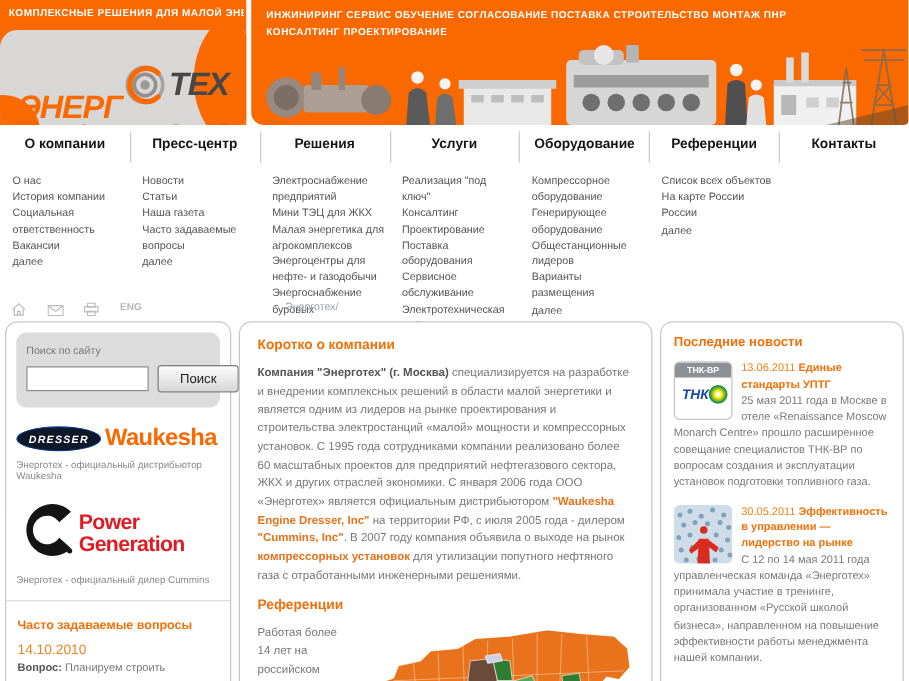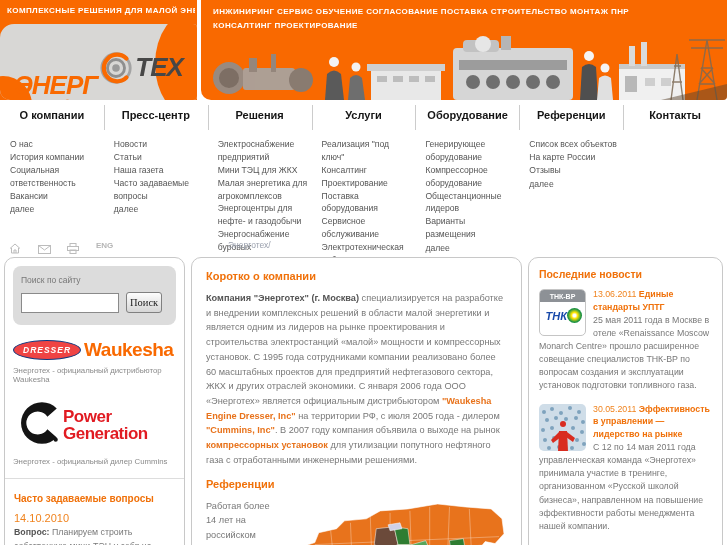--- a/index.html
+++ b/index.html
@@ -51,24 +51,24 @@
   .content { display:flex; gap:6px; padding:3px 4px 0 4px; align-items:flex-start; }
   .panel { background:#fff; border:1px solid #c8c8c8; border-radius:10px; height:700px; }
   .left-panel { width:181px; flex:none; }
   .main-panel { flex:1; padding:12px 14px; }
   .right-panel { width:195px; flex:none; padding:10px 10px; }
   
   .search-box { margin:8px; background:#dcdcdc; border-radius:8px; padding:9px 8px 12px; }
   .search-label { font-size:8.5px; color:#777; margin-bottom:7px; }
   .search-row { display:flex; gap:7px; align-items:center; }
   .search-input { width:98px; height:20px; border:1px solid #8a8a8a; font-size:10px; padding:0 3px; }
-  .btn { font-family:Liberation Serif, serif; font-size:10.5px; color:#222; padding:4px 3px; background:linear-gradient(#fdfdfd,#d6d6d6); border:1px solid #808080; border-radius:3px; cursor:pointer; }
+  .btn { font-family:Liberation Sans, sans-serif; font-size:10.5px; color:#222; padding:4px 17px; background:linear-gradient(#fdfdfd,#d6d6d6); border:1px solid #808080; border-radius:3px; cursor:pointer; }
   .partner { margin:14px 8px 0; cursor:pointer; }
   .wk { display:flex; align-items:center; }
-  .dresser { background:#ef4444; color:#fff; font-style:italic; font-weight:bold; font-size:8.5px; letter-spacing:1px; padding:4px 9px; border-radius:50%; border:1.5px solid #0c3a82; }
+  .dresser { background:#0f172a; color:#fff; font-style:italic; font-weight:bold; font-size:8.5px; letter-spacing:1px; padding:4px 9px; border-radius:50%; border:1.5px solid #0c3a82; }
   .wk-name { color:#F96900; font-weight:bold; font-size:19px; margin-left:3px; letter-spacing:-0.5px; }
   .partner-caption { font-size:7.8px; color:#8a8a8a; margin:5px 8px 0; }
   .cm { display:flex; align-items:center; margin-top:8px; }
   .pg { color:#e11b22; font-weight:bold; font-size:17px; line-height:1.02; letter-spacing:-0.5px; }
   .faq { border-top:1px solid #ddd; margin:12px 0 0; padding:9px 9px 8px; }
   .h-orange { color:#F0710A; font-size:10px; font-weight:bold; }
   .faq-date { color:#F0831E; font-size:11px; margin:6px 0 2px; }
   .body-text { font-size:8.8px; color:#787878; line-height:1.55; }
   .b-dark { color:#555; font-weight:bold; }
   
@@ -236,32 +236,32 @@
           <li><a href="#">Консалтинг</a></li>
           <li><a href="#">Проектирование</a></li>
           <li><a href="#">Поставка оборудования</a></li>
           <li><a href="#">Сервисное обслуживание</a></li>
           <li><a href="#">Электротехническая лаборатория</a></li>
         </ul>
       <a href="#" class="more">далее</a>
     </div>
     <div class="subcol">
       <ul>
+          <li><a href="#">Компрессорное оборудование</a></li>
           <li><a href="#">Генерирующее оборудование</a></li>
-          <li><a href="#">Компрессорное оборудование</a></li>
           <li><a href="#">Общестанционные лидеров</a></li>
           <li><a href="#">Варианты размещения</a></li>
         </ul>
       <a href="#" class="more">далее</a>
     </div>
     <div class="subcol">
       <ul>
           <li><a href="#">Список всех объектов</a></li>
           <li><a href="#">На карте России</a></li>
-          <li><a href="#">Отзывы</a></li>
+          <li><a href="#">России</a></li>
         </ul>
       <a href="#" class="more">далее</a>
     </div>
     <div class="subcol"></div>
   </div>
 
   <div class="utilrow">
     <span class="uicon">
       <svg viewBox="0 0 12 11" width="12" height="11">
           <path d="M1,5.5 L6,1 L11,5.5 M2.5,5 L2.5,10 L9.5,10 L9.5,5 M5,10 L5,7 L7,7 L7,10" fill="none" stroke="#bcbcbc" stroke-width="1"></path>

